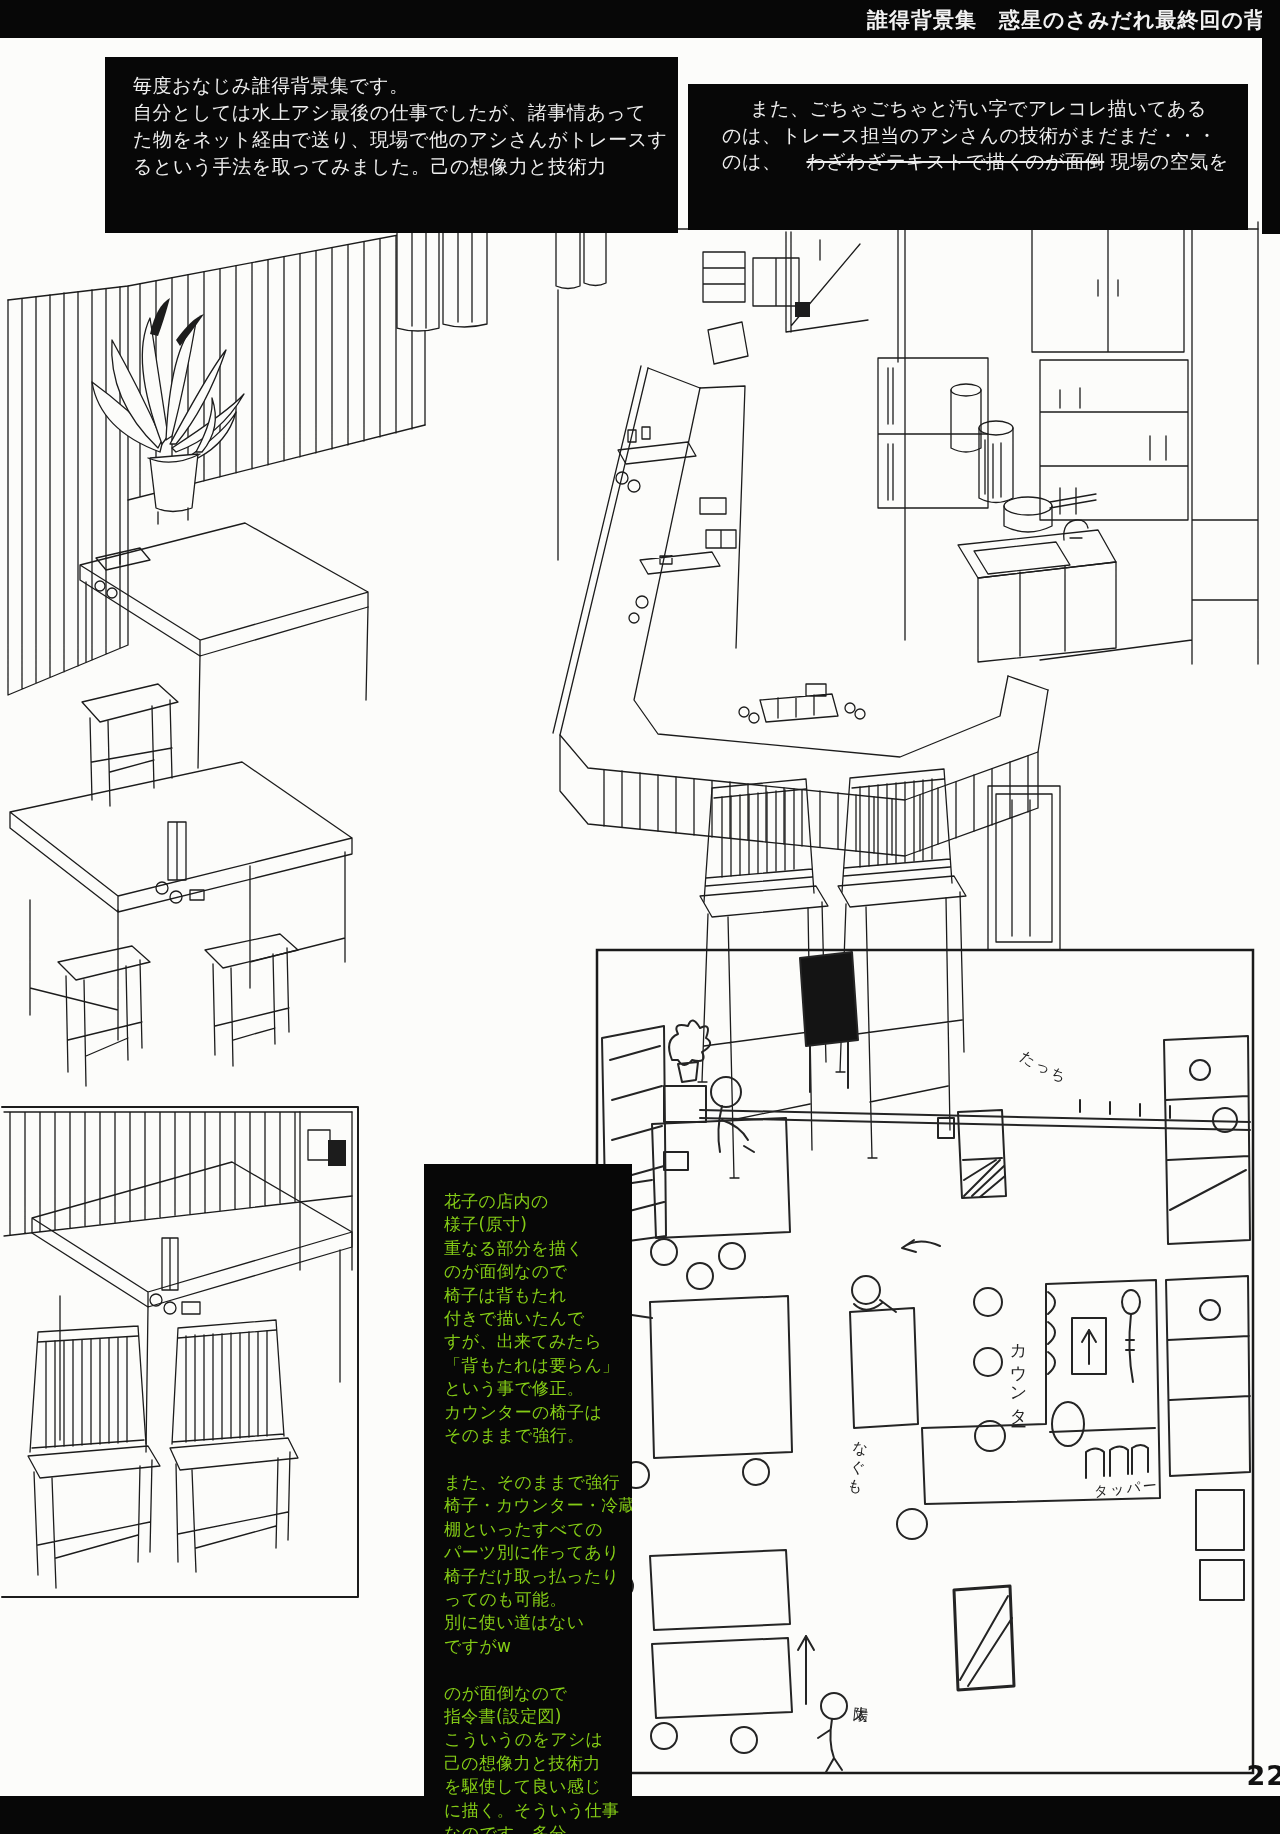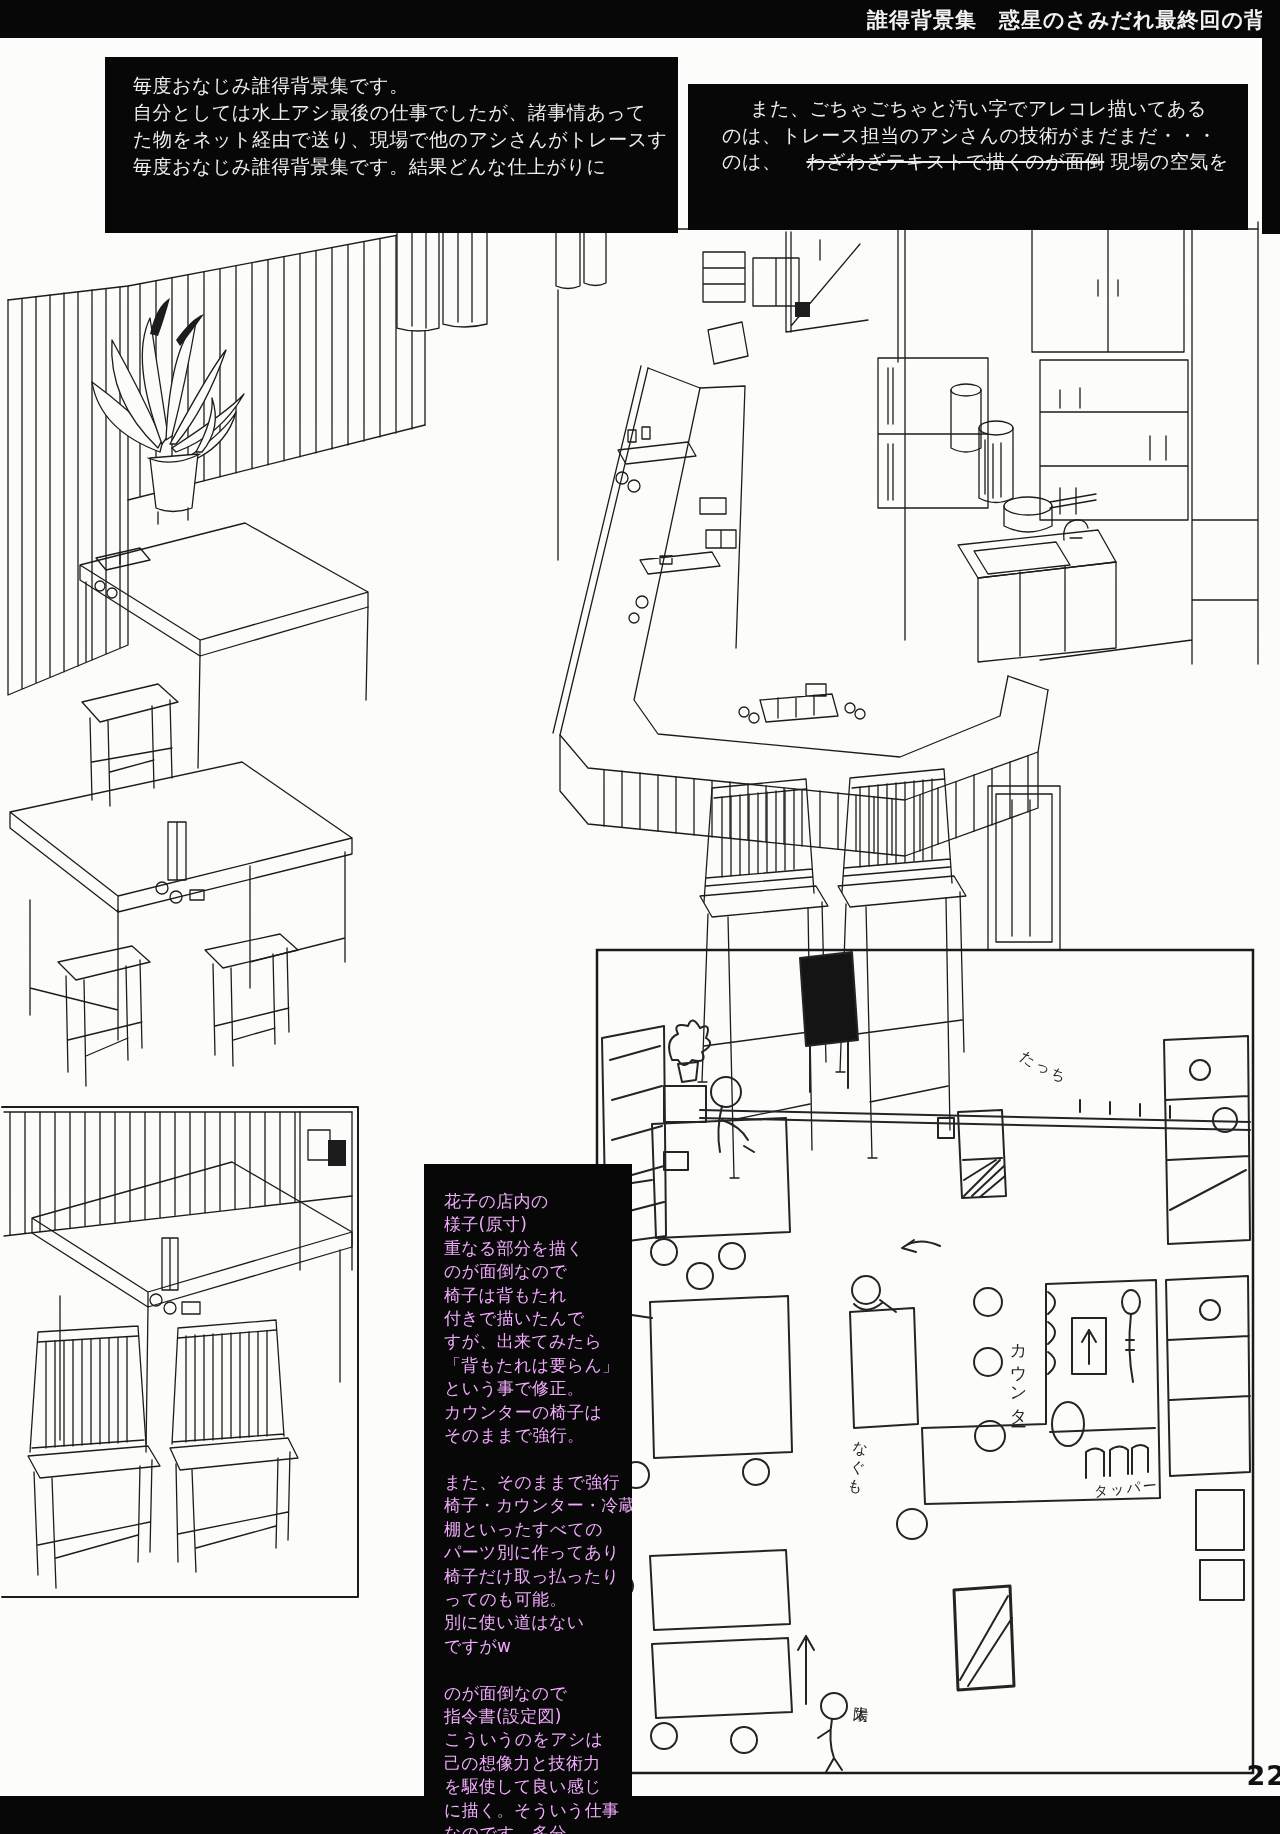--- a/index.html
+++ b/index.html
@@ -20,21 +20,21 @@
   .notebox{
     position:absolute;background:#070707;color:#efefef;
     overflow:hidden;font-size:19px;line-height:27px;letter-spacing:0.5px;
   }
   .note-left{left:85px;top:57px;width:573px;height:176px;padding:15px 10px 0 28px;box-sizing:border-box;margin-left:20px;}
   .note-right{left:688px;top:84px;width:560px;height:146px;padding:12px 8px 0 34px;box-sizing:border-box;line-height:26px;}
   .note-right .indent{padding-left:28px;font-family:Liberation Serif, serif;}
   .strike{text-decoration:line-through;text-decoration-thickness:2px;margin-left:25px;}
   .caption-box{
     position:absolute;left:424px;top:1164px;width:208px;height:670px;
-    background:#070707;color:#f0abfc;overflow:hidden;
+    background:#070707;color:#84cc16;overflow:hidden;
     font-size:17px;line-height:23.4px;padding:26px 4px 0 20px;box-sizing:border-box;
     letter-spacing:0.3px;
   }
   .caption-box div,.notebox div{min-height:1em;white-space:nowrap;}
   .pagenum{
     position:absolute;top:1760px;right:-6px;font-size:27px;font-weight:bold;color:#111;
     letter-spacing:1px;
   }
   svg.art{position:absolute;left:0;top:0;}
   .ln{stroke:#1c1c1c;stroke-width:1.3;fill:none;stroke-linecap:round;stroke-linejoin:round;}
@@ -280,21 +280,21 @@
   <div class="bar topbar">
     <div class="header-title">誰得背景集　惑星のさみだれ最終回の背景</div>
   </div>
   <div class="bar rightstrip"></div>
   <div class="bar bottombar"></div>
 
   <div class="notebox note-left">
       <div>毎度おなじみ誰得背景集です。</div>
       <div>自分としては水上アシ最後の仕事でしたが、諸事情あって</div>
       <div>た物をネット経由で送り、現場で他のアシさんがトレースす</div>
-      <div>毎度おなじみ誰得背景集です。結果どんな仕上がりに</div>
+      <div>るという手法を取ってみました。己の想像力と技術力</div>
     </div>
 
   <div class="notebox note-right">
     <div class="indent">また、ごちゃごちゃと汚い字でアレコレ描いてある</div>
     <div>のは、トレース担当のアシさんの技術がまだまだ・・・</div>
     <div><span>のは、</span><span class="strike">わざわざテキストで描くのが面倒</span><span> 現場の空気を</span></div>
   </div>
 
   <div class="caption-box">
       <div>花子の店内の</div>

